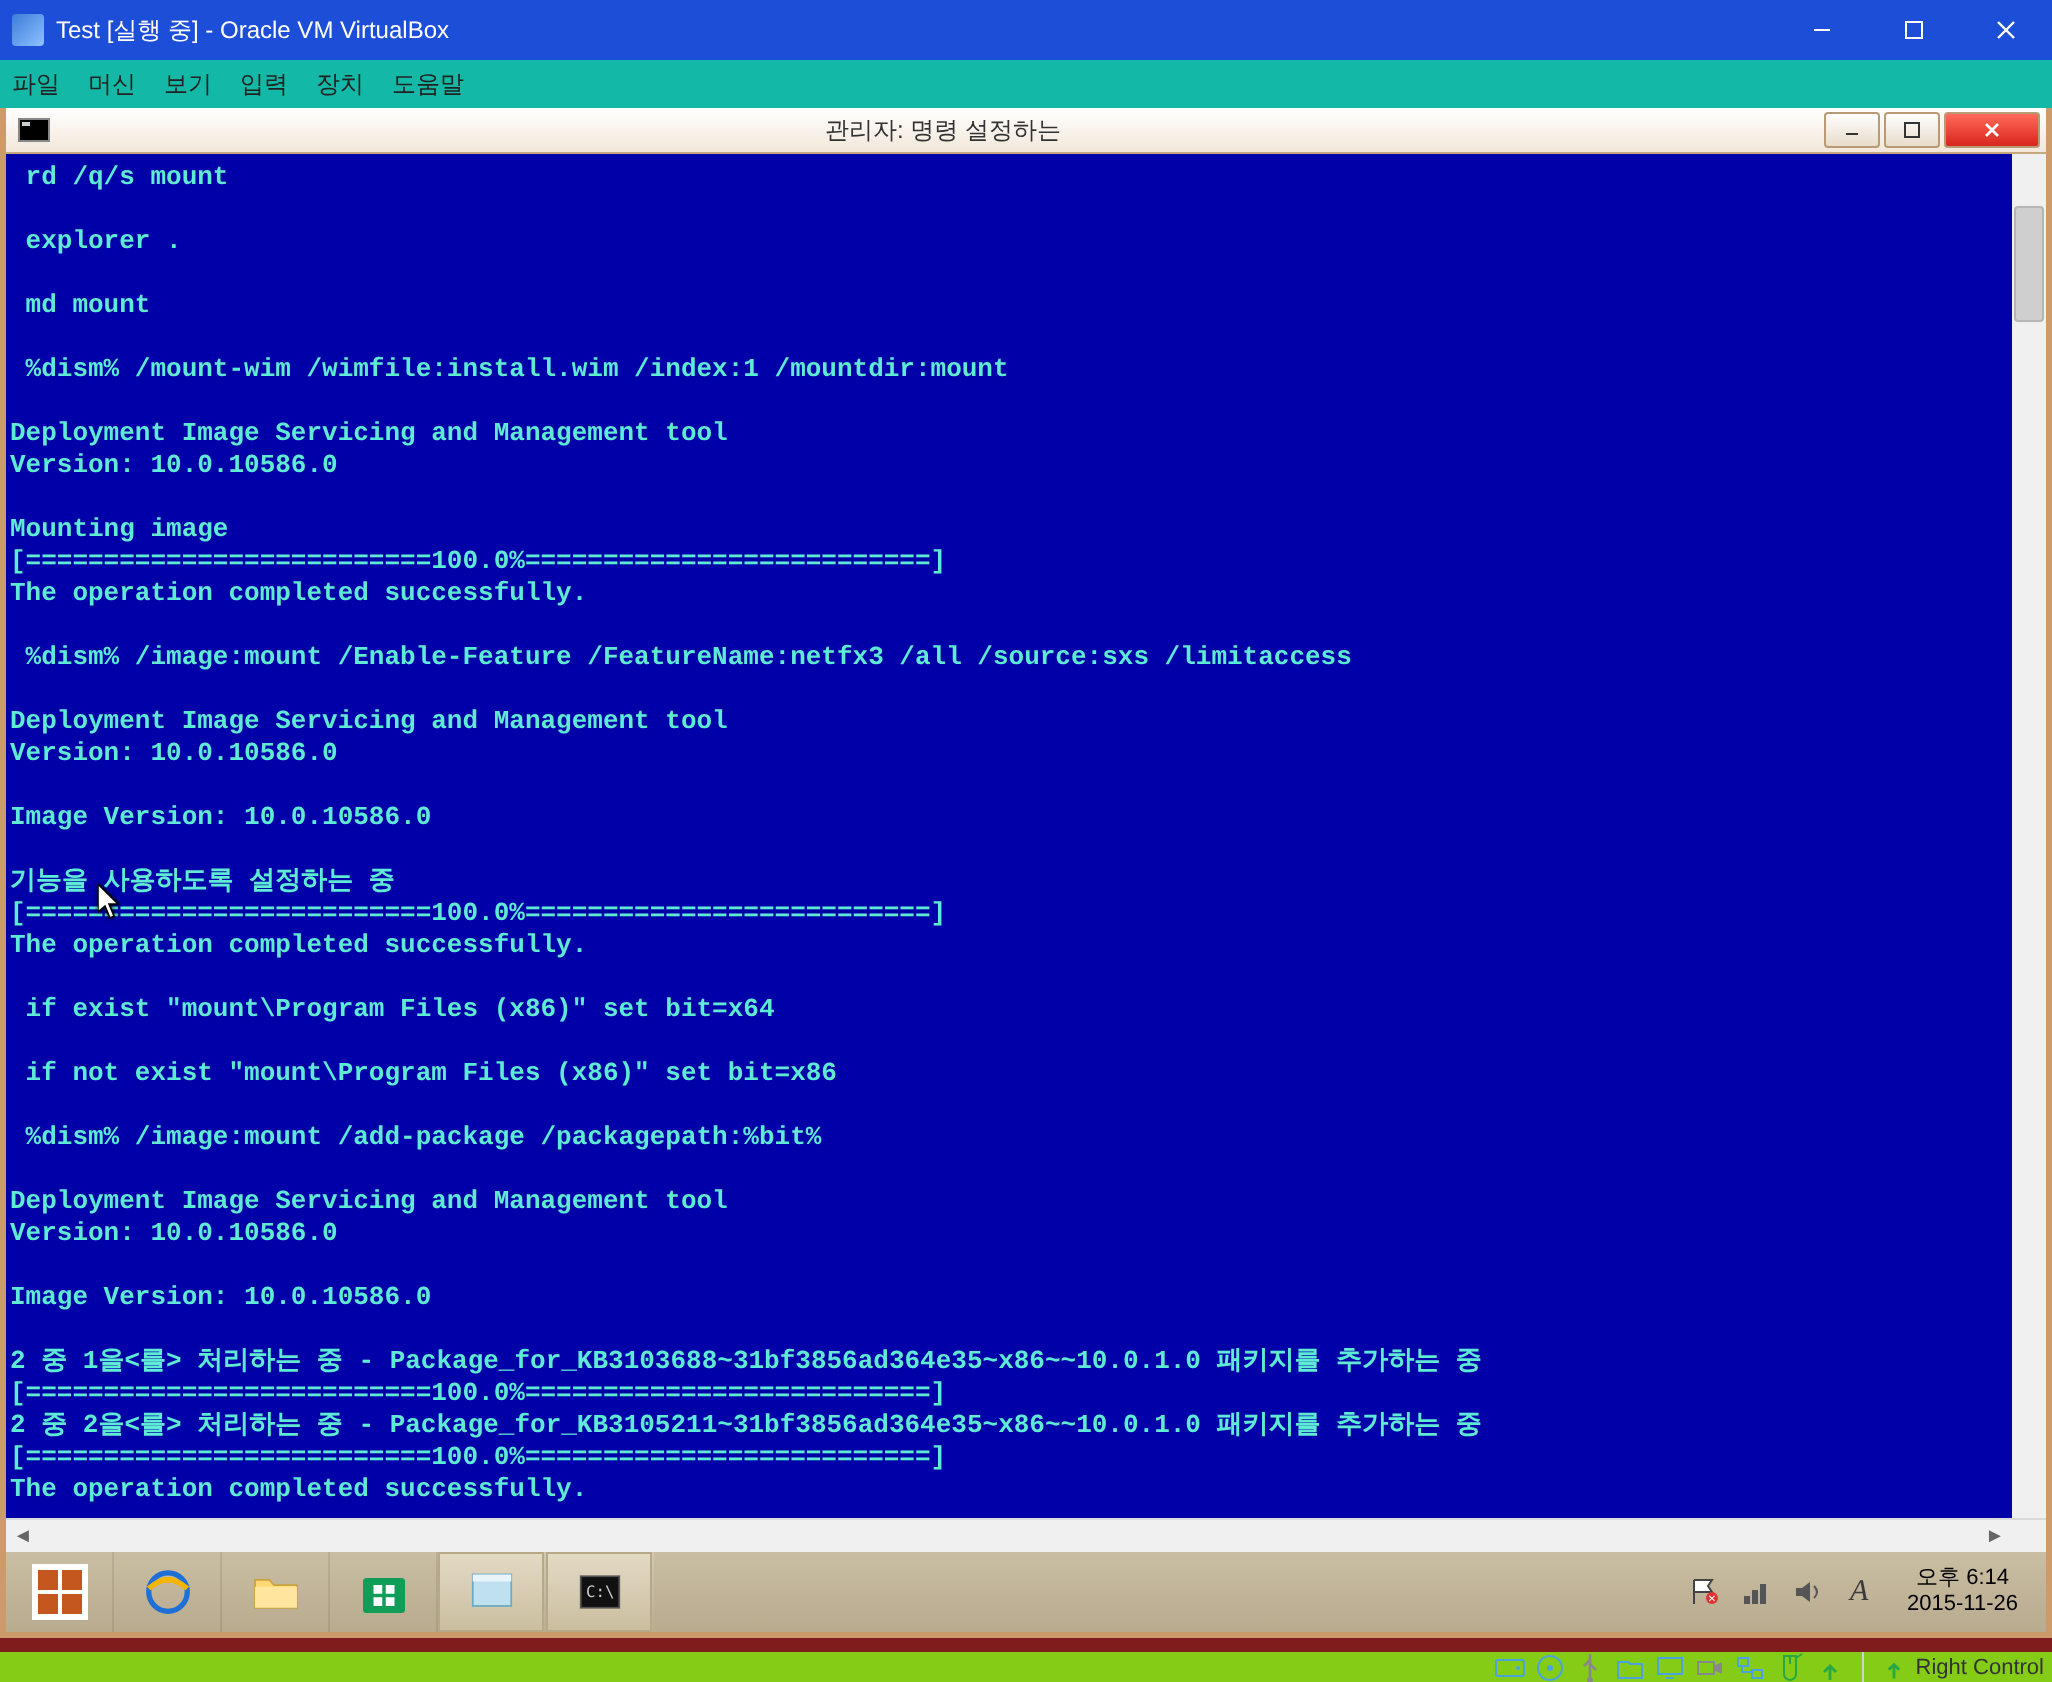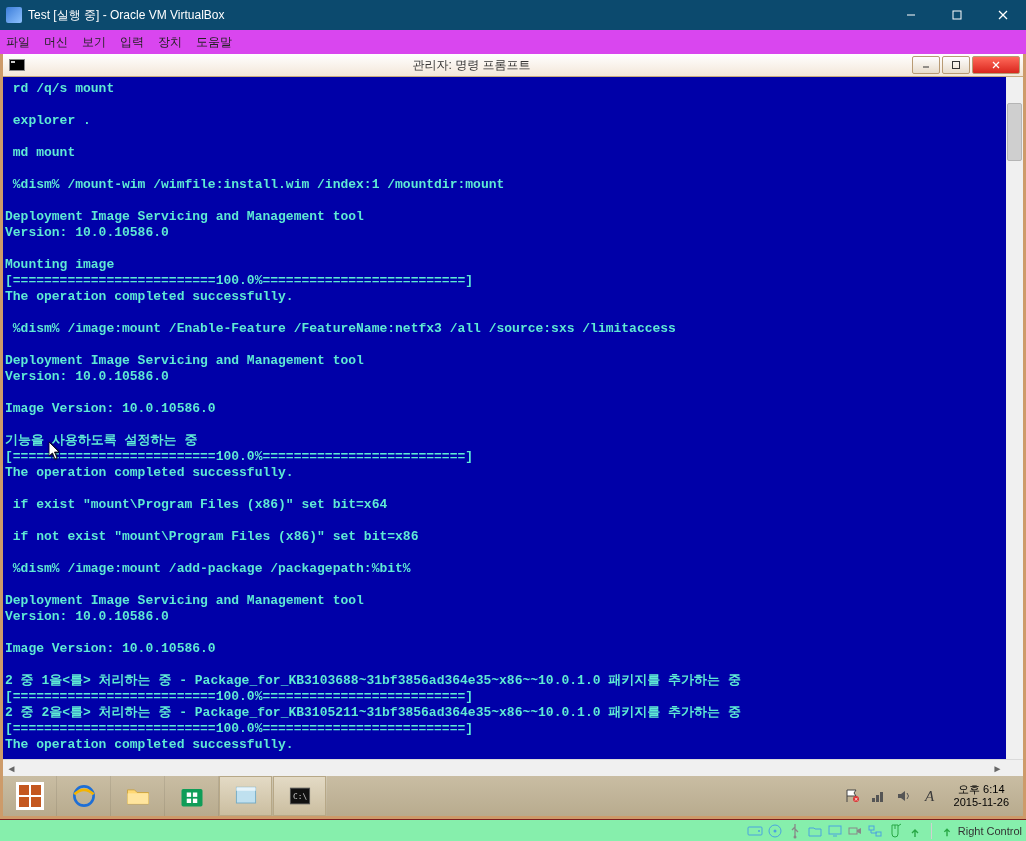--- a/index.html
+++ b/index.html
@@ -1,28 +1,28 @@
 <!DOCTYPE html>
 <html><head>
 <meta charset="utf-8">
 <style>
 * { margin: 0; padding: 0; box-sizing: border-box; }
 body { font-family: "Segoe UI", Tahoma, sans-serif; font-size: 12px; width: 1026px; height: 841px; overflow: hidden; background: #fff; display: flex; flex-direction: column; }
 
 
-.vb-titlebar { background: #0c4a6e; height: 30px; display: flex; align-items: center; color: #fff; font-size: 12px; }
+.vb-titlebar { background: #1d4ed8; height: 30px; display: flex; align-items: center; color: #fff; font-size: 12px; }
 .vb-titlebar .vb-icon { width: 16px; height: 16px; margin: 0 6px; background: linear-gradient(135deg,#3c7dd9,#8ec1ff); border-radius: 2px; }
 .vb-title { flex: 1; }
 .vb-ctrls { display: flex; }
 .vb-ctrl { width: 46px; height: 30px; display: flex; align-items: center; justify-content: center; color: #fff; font-size: 12px; }
 .vb-ctrl.close { background: transparent; }
 .vb-ctrl svg { width: 10px; height: 10px; }
 
 
-.menubar { background: #d946ef; height: 24px; display: flex; align-items: center; padding: 0 6px; gap: 14px; font-family: "Malgun Gothic","Segoe UI",sans-serif; font-size: 12px; color: #222; }
+.menubar { background: #14b8a6; height: 24px; display: flex; align-items: center; padding: 0 6px; gap: 14px; font-family: "Malgun Gothic","Segoe UI",sans-serif; font-size: 12px; color: #222; }
 .menubar .menu-item { cursor: default; }
 
 
 .inner-window { flex: 1; background: #cd9b6a; padding: 0 3px 3px 3px; display: flex; flex-direction: column; overflow: hidden; }
 .inner-titlebar { background: linear-gradient(#fff,#f3e7d9); height: 23px; display: flex; align-items: center; font-size: 12px; color: #333; border-bottom: 1px solid #c7a97f; }
 .inner-titlebar .cmd-icon { width: 16px; height: 12px; margin: 0 6px; background: #000; border: 1px solid #888; position: relative; }
 .inner-titlebar .cmd-icon::after { content:""; position:absolute; top:1px; left:1px; width:4px; height:2px; background:#ccc; }
 .inner-title { flex: 1; text-align: center; }
 .inner-ctrls { display: flex; gap: 2px; padding-right: 3px; }
 .inner-ctrl { width: 28px; height: 18px; display: flex; align-items: center; justify-content: center; background: linear-gradient(#fefefe,#e8dccb); border: 1px solid #b89b74; border-radius: 2px; font-size: 11px; }
@@ -49,21 +49,21 @@
 .tb-btn.active { background: linear-gradient(#e4dbc6,#cabd9f); box-shadow: inset 0 0 0 1px #b7a887; }
 .tb-btn svg, .tb-btn .ic { width: 28px; height: 28px; }
 .start-tile { background:#fff; width:28px; height:28px; display:grid; grid-template-columns:1fr 1fr; grid-template-rows:1fr 1fr; gap:2px; padding:3px; }
 .start-tile span{ background:#c4571f; }
 
 .tray { margin-left: auto; display: flex; align-items: center; gap: 10px; padding: 0 8px; }
 .tray .tray-icon { width:16px; height:16px; display:flex; align-items:center; justify-content:center; color:#3a3a3a; }
 .tray .clock { text-align:center; font-size:11px; line-height:13px; padding: 0 6px; }
 
 
-.statusbar { height: 22px; background: #86efac; border-top: 1px solid #7f1d1d; display: flex; align-items: center; justify-content: flex-end; padding: 0 4px; gap: 4px; font-size: 11px; }
+.statusbar { height: 22px; background: #84cc16; border-top: 7px solid #7f1d1d; display: flex; align-items: center; justify-content: flex-end; padding: 0 4px; gap: 4px; font-size: 11px; }
 .statusbar .sicon { width: 16px; height: 16px; display: flex; align-items: center; justify-content: center; }
 .statusbar .divider { width:1px; height:16px; background:#d0d0d0; margin: 0 4px; }
 .statusbar .hostkey { display:flex; align-items:center; gap:4px; color:#333; }
 </style>
 </head>
 <body>
 
 <div class="vb-titlebar">
   <div class="vb-icon"></div>
   <div class="vb-title">Test [실행 중] - Oracle VM VirtualBox</div>
@@ -92,21 +92,21 @@
   <span class="menu-item">머신</span>
   <span class="menu-item">보기</span>
   <span class="menu-item">입력</span>
   <span class="menu-item">장치</span>
   <span class="menu-item">도움말</span>
 </div>
 
 <div class="inner-window">
   <div class="inner-titlebar">
     <div class="cmd-icon"></div>
-    <div class="inner-title">관리자: 명령 프롬프트</div>
+    <div class="inner-title">관리자: 명령 설정하는</div>
     <div class="inner-ctrls">
       <div class="inner-ctrl">
         <svg width="10" height="10" viewBox="0 0 10 10">
             <line x1="2" y1="7" x2="8" y2="7" stroke="#333" stroke-width="1"></line>
           </svg>
       </div>
       <div class="inner-ctrl">
         <svg width="10" height="10" viewBox="0 0 10 10">
             <rect x="1.5" y="1.5" width="7" height="7" fill="none" stroke="#333" stroke-width="1"></rect>
           </svg>

